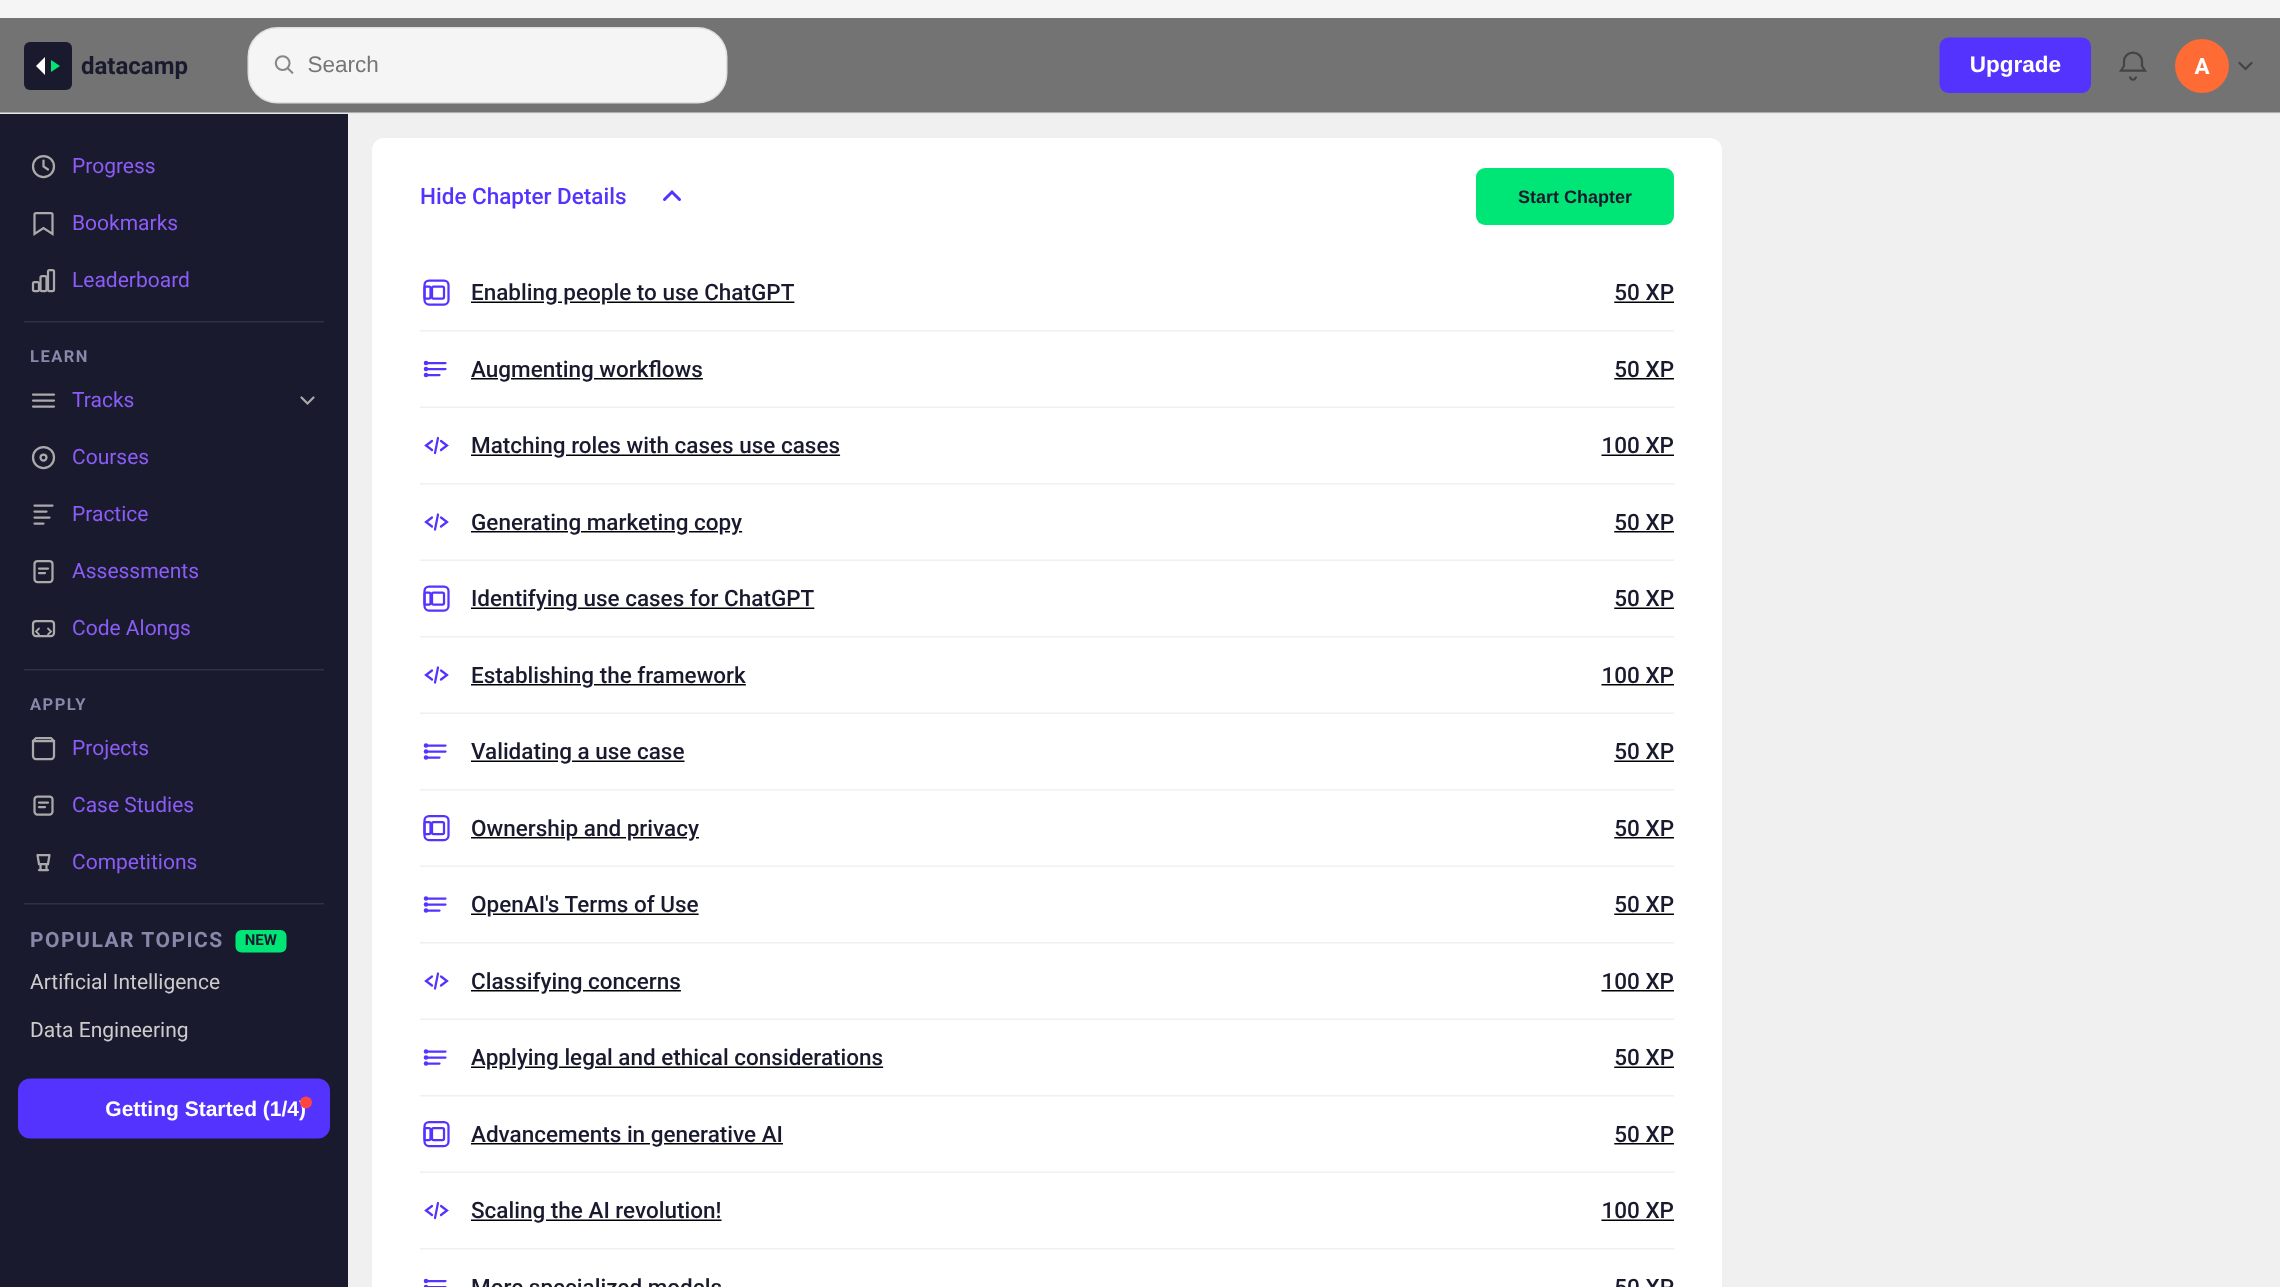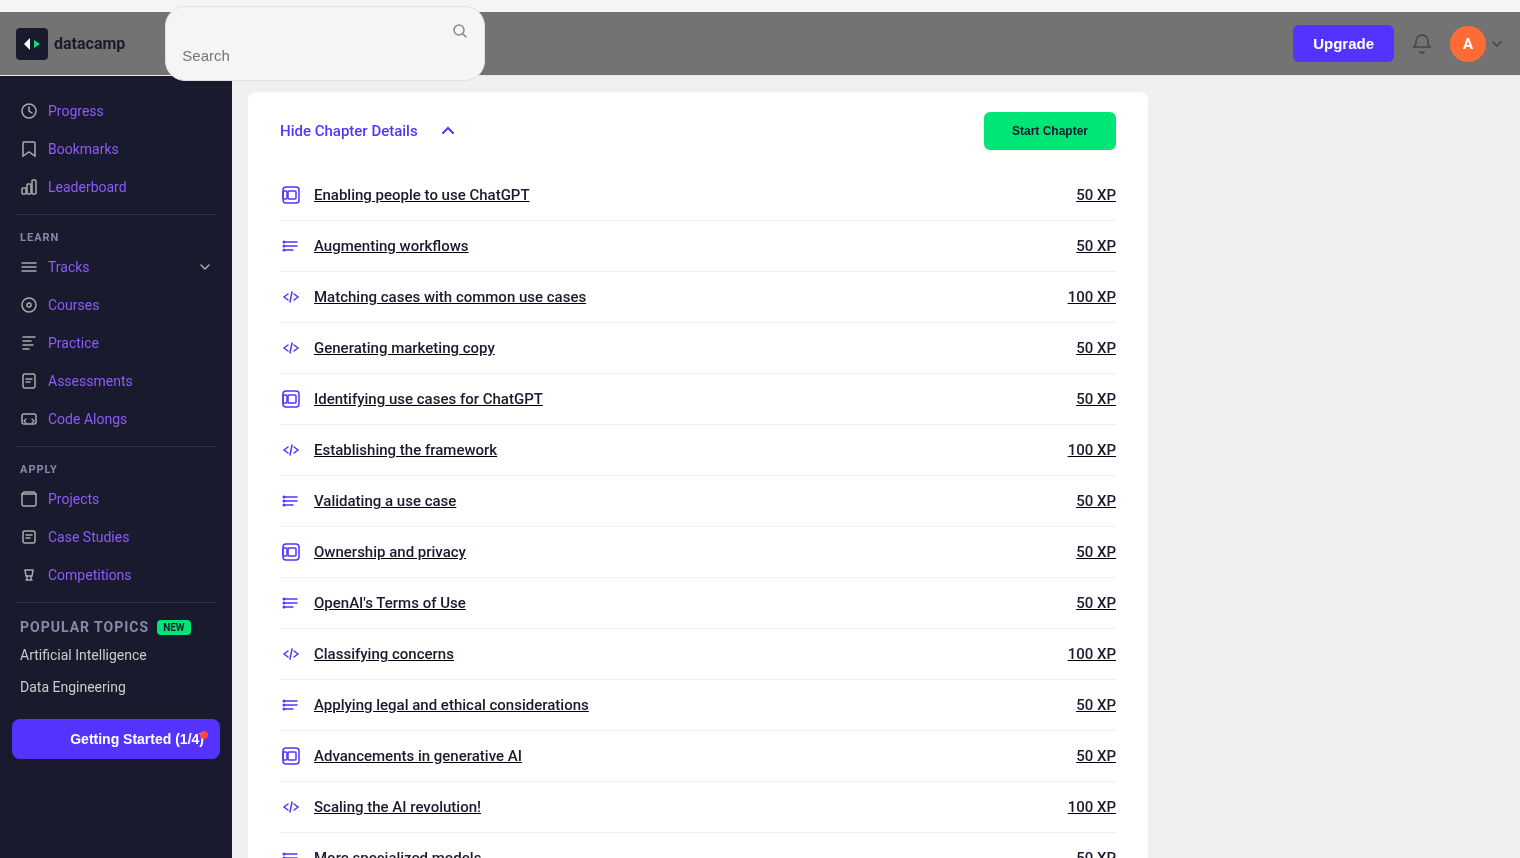--- a/index.html
+++ b/index.html
@@ -29,21 +29,21 @@
     .nav-link {
       padding: 8px 14px; border-radius: 6px; font-size: 15px; color: #1a1a2e; cursor: pointer; font-weight: 500; text-decoration: none; white-space: nowrap;
     }
     .nav-link.active {
       background: #1a1a2e; color: #fff; border-radius: 20px;
     }
     .nav-link.for-business {
       border: 1px solid #e0e0e0; border-radius: 20px; display: flex; align-items: center; gap: 4px;
     }
     .search-bar {
-      display: flex; align-items: flex-end; background: #f5f5f5; border: 1px solid #e0e0e0; border-radius: 20px; padding: 16px 16px; gap: 8px; width: 320px; margin: 0 16px; flex-direction: column;
+      display: flex; align-items: flex-start; background: #f5f5f5; border: 1px solid #e0e0e0; border-radius: 20px; padding: 16px 16px; gap: 8px; width: 320px; margin: 0 16px;
     }
     .search-bar input {
       border: none; background: transparent; outline: none; font-size: 15px; color: #666; width: 100%;
     }
     .nav-right {
       display: flex; align-items: center; gap: 12px; margin-left: auto;
     }
     .upgrade-btn {
       background: #5533ff; color: #fff; border: none; border-radius: 6px; padding: 10px 20px; font-size: 15px; font-weight: 600; cursor: pointer;
     }
@@ -365,21 +365,21 @@
       </div>
       <span class="lesson-xp">50 XP</span>
     </div>
           <div class="lesson-item">
       <div class="lesson-left">
         <span class="lesson-icon">
                 <svg width="20" height="20" viewBox="0 0 20 20" fill="none">
                   <path d="M7 7l-4 3 4 3M13 7l4 3-4 3M11 5l-2 10" stroke="#5533ff" stroke-width="1.5" stroke-linecap="round"></path>
                 </svg>
               </span>
-        <span class="lesson-title">Matching cases with common use cases</span>
+        <span class="lesson-title">Matching roles with cases use cases</span>
       </div>
       <span class="lesson-xp">100 XP</span>
     </div>
           <div class="lesson-item">
       <div class="lesson-left">
         <span class="lesson-icon">
                 <svg width="20" height="20" viewBox="0 0 20 20" fill="none">
                   <path d="M7 7l-4 3 4 3M13 7l4 3-4 3M11 5l-2 10" stroke="#5533ff" stroke-width="1.5" stroke-linecap="round"></path>
                 </svg>
               </span>

